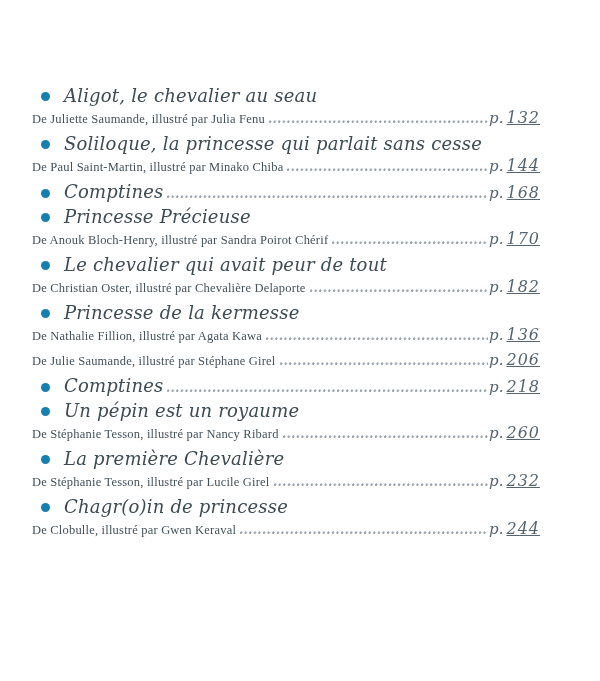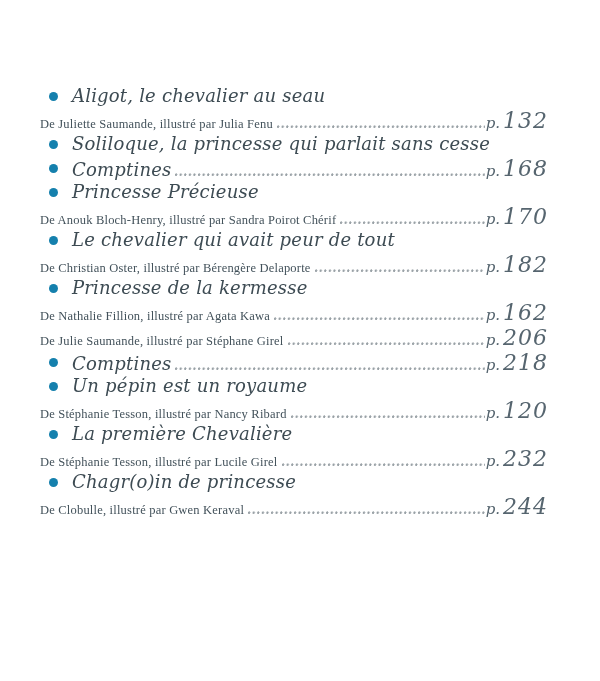--- a/index.html
+++ b/index.html
@@ -10,21 +10,21 @@
   body {
     width: 600px;
     height: 681px;
     position: relative;
     overflow: hidden;
     font-family: "Liberation Serif", serif;
   }
   .toc {
     position: absolute;
     top: 85px;
-    left: 40px;
+    left: 32px;
     width: 508px;
   }
   .title-line {
     display: flex;
     align-items: baseline;
     height: 23px;
   }
   .title-line.single {
     height: 25px;
   }
@@ -72,23 +72,24 @@
     white-space: nowrap;
     font-style: italic;
     color: #56656f;
   }
   .p-prefix {
     font-family: "DejaVu Serif", serif;
     font-size: 15px;
   }
   .pnum {
     font-family: "DejaVu Serif", serif;
-    font-size: 22px;
+    font-size: 16px;
     letter-spacing: 1px;
     margin-left: 3px;
+    text-decoration: underline;
   }
 </style>
 </head>
 <body>
 
 <div class="toc">
 
   <div class="entry">
     <div class="title-line">
       <span class="bullet"></span>
@@ -99,20 +100,25 @@
       <span class="dots"></span>
       <span class="pageref"><span class="p-prefix">p.</span><span class="pnum">132</span></span>
     </div>
   </div>
 
   <div class="entry">
     <div class="title-line">
       <span class="bullet"></span>
       <span class="title">Soliloque, la princesse qui parlait sans cesse</span>
     </div>
+    <div class="credit-line">
+      <span class="credit">De Paul Saint-Martin, illustré par Minako Chiba</span>
+      <span class="dots"></span>
+      <span class="pageref"><span class="p-prefix">p.</span><span class="pnum">144</span></span>
+    </div>
   </div>
 
 
   <div class="entry">
     <div class="title-line single">
       <span class="bullet"></span>
       <span class="title">Comptines</span>
       <span class="dots"></span>
       <span class="pageref"><span class="p-prefix">p.</span><span class="pnum">168</span></span>
     </div>
@@ -129,35 +135,35 @@
       <span class="pageref"><span class="p-prefix">p.</span><span class="pnum">170</span></span>
     </div>
   </div>
 
   <div class="entry">
     <div class="title-line">
       <span class="bullet"></span>
       <span class="title">Le chevalier qui avait peur de tout</span>
     </div>
     <div class="credit-line">
-      <span class="credit">De Christian Oster, illustré par Bérengère Delaporte</span>
+      <span class="credit">De Christian Oster, illustré par Chevalière Delaporte</span>
       <span class="dots"></span>
       <span class="pageref"><span class="p-prefix">p.</span><span class="pnum">182</span></span>
     </div>
   </div>
 
   <div class="entry">
     <div class="title-line">
       <span class="bullet"></span>
       <span class="title">Princesse de la kermesse</span>
     </div>
     <div class="credit-line">
       <span class="credit">De Nathalie Fillion, illustré par Agata Kawa</span>
       <span class="dots"></span>
-      <span class="pageref"><span class="p-prefix">p.</span><span class="pnum">162</span></span>
+      <span class="pageref"><span class="p-prefix">p.</span><span class="pnum">136</span></span>
     </div>
   </div>
 
   <div class="entry">
     <div class="credit-line">
       <span class="credit">De Julie Saumande, illustré par Stéphane Girel</span>
       <span class="dots"></span>
       <span class="pageref"><span class="p-prefix">p.</span><span class="pnum">206</span></span>
     </div>
   </div>
@@ -172,21 +178,21 @@
   </div>
 
   <div class="entry">
     <div class="title-line">
       <span class="bullet"></span>
       <span class="title">Un pépin est un royaume</span>
     </div>
     <div class="credit-line">
       <span class="credit">De Stéphanie Tesson, illustré par Nancy Ribard</span>
       <span class="dots"></span>
-      <span class="pageref"><span class="p-prefix">p.</span><span class="pnum">120</span></span>
+      <span class="pageref"><span class="p-prefix">p.</span><span class="pnum">260</span></span>
     </div>
   </div>
 
   <div class="entry">
     <div class="title-line">
       <span class="bullet"></span>
       <span class="title">La première Chevalière</span>
     </div>
     <div class="credit-line">
       <span class="credit">De Stéphanie Tesson, illustré par Lucile Girel</span>

